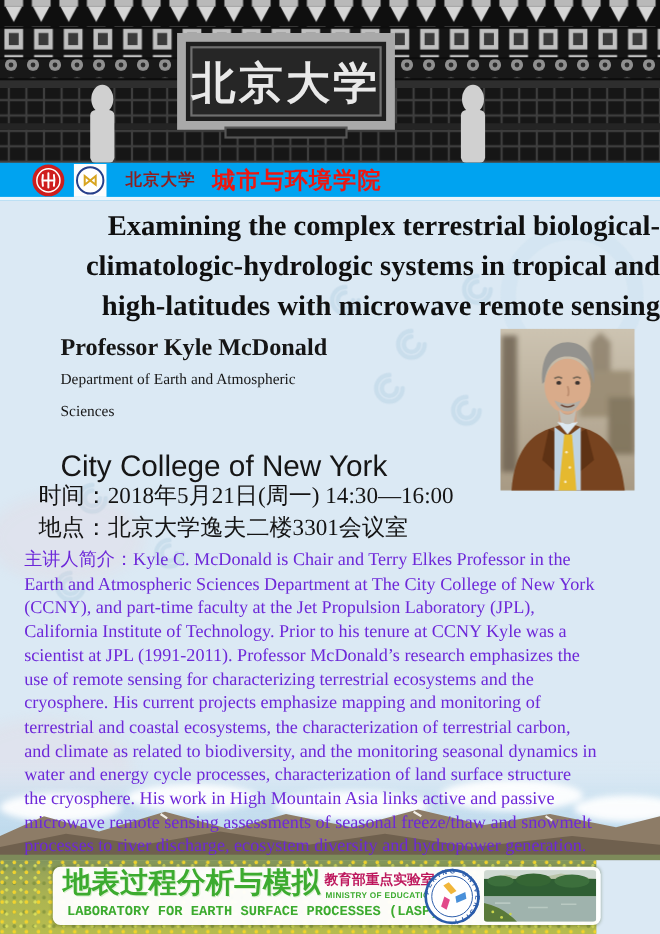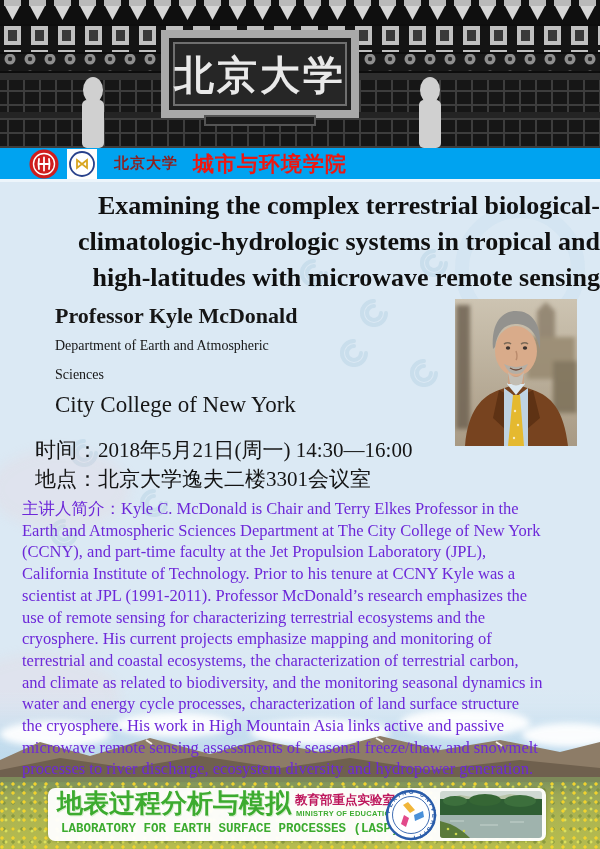--- a/index.html
+++ b/index.html
@@ -24,37 +24,37 @@
   .watermark{position:absolute;left:0;top:179px;z-index:0;pointer-events:none;}
 
   
   .title{position:absolute;top:188px;left:0;width:600px;z-index:2;
     text-align:right;font-weight:bold;font-size:26px;line-height:36px;color:#101010;}
 
   
   .speaker{position:absolute;left:55px;top:301px;z-index:2;color:#161616;}
   .speaker .name{font-size:22px;font-weight:bold;line-height:30px;}
   .speaker .dept{font-size:14px;line-height:29px;}
-  .speaker .inst{font-size:23px;line-height:31px;font-family:Liberation Serif, serif;}
+  .speaker .inst{font-size:27px;line-height:31px;font-family:Liberation Sans, sans-serif;margin-top:20px;}
 
   .portrait{position:absolute;left:455px;top:299px;z-index:2;}
 
   
   .event{position:absolute;left:35px;top:436px;z-index:2;
     font-size:21px;line-height:29px;color:#141414;}
 
   
   .bio{position:absolute;left:22px;top:498px;z-index:2;
     font-size:16.5px;line-height:21.7px;color:#6d28d9;white-space:nowrap;}
 
   
   .mountains{position:absolute;left:0;top:690px;z-index:1;}
 
   
-  .footer{position:absolute;left:0;top:782px;width:600px;height:67px;z-index:3;
+  .footer{position:absolute;left:0;top:782px;width:542px;height:67px;z-index:3;
     background-color:#a8b254;
     background-image:
       radial-gradient(circle at 2px 2px, rgba(245,213,44,.95) 1.3px, transparent 2px),
       radial-gradient(circle at 6px 5px, rgba(230,235,95,.8) 1.1px, transparent 1.8px),
       radial-gradient(circle at 4px 8px, rgba(110,132,52,.55) 1.3px, transparent 2.1px),
       linear-gradient(180deg,#7f945d 0,#9aa657 18%,#adb551 55%,#b6bc4f 100%);
     background-size:11px 9px,13px 11px,9px 13px,100% 100%;}
   .labbox{position:absolute;left:48px;top:6px;width:498px;height:53px;
     background:rgba(255,255,255,.96);border-radius:7px;box-shadow:0 0 3px rgba(60,80,30,.4);}
   .lab-cn{position:absolute;left:9px;top:0;font-family:"DejaVu Sans",sans-serif;

